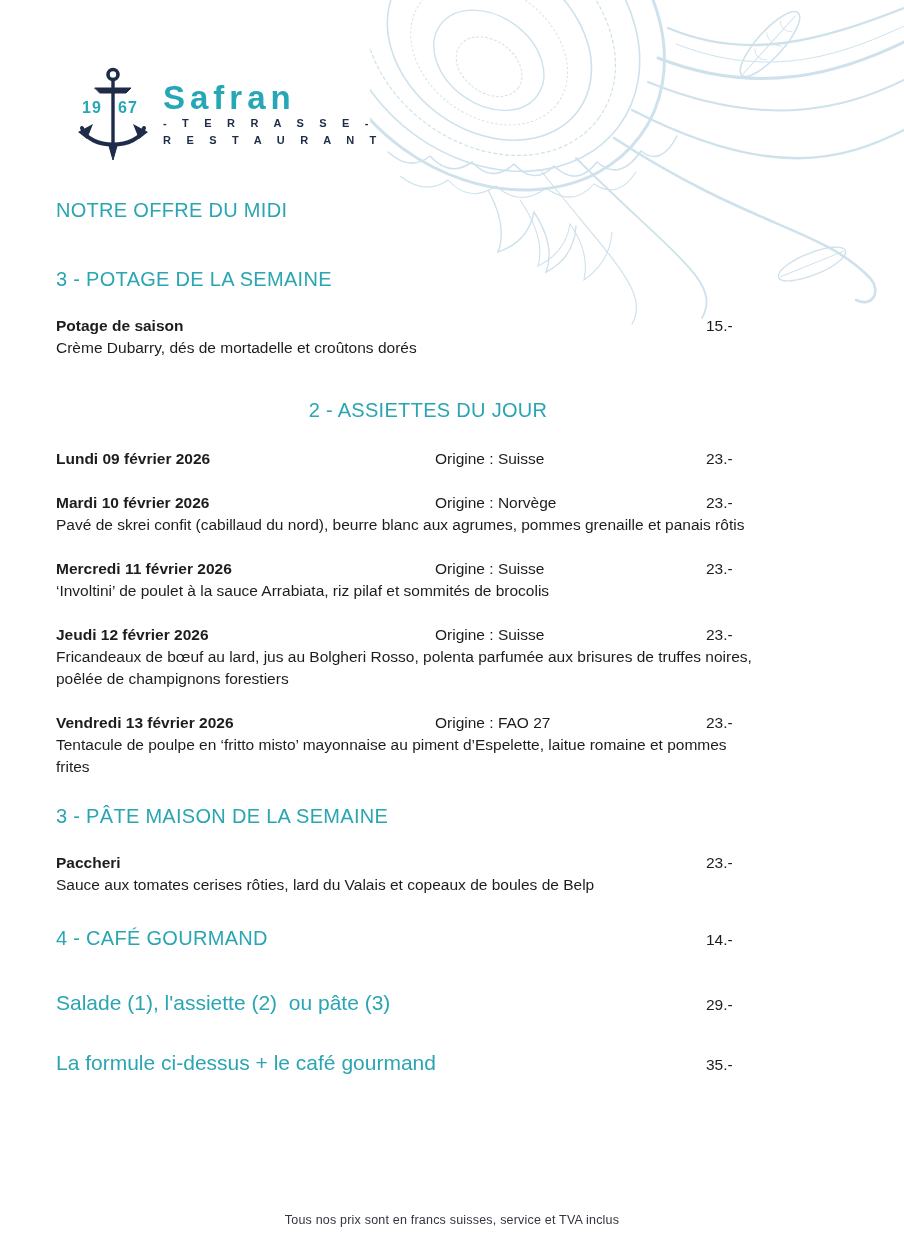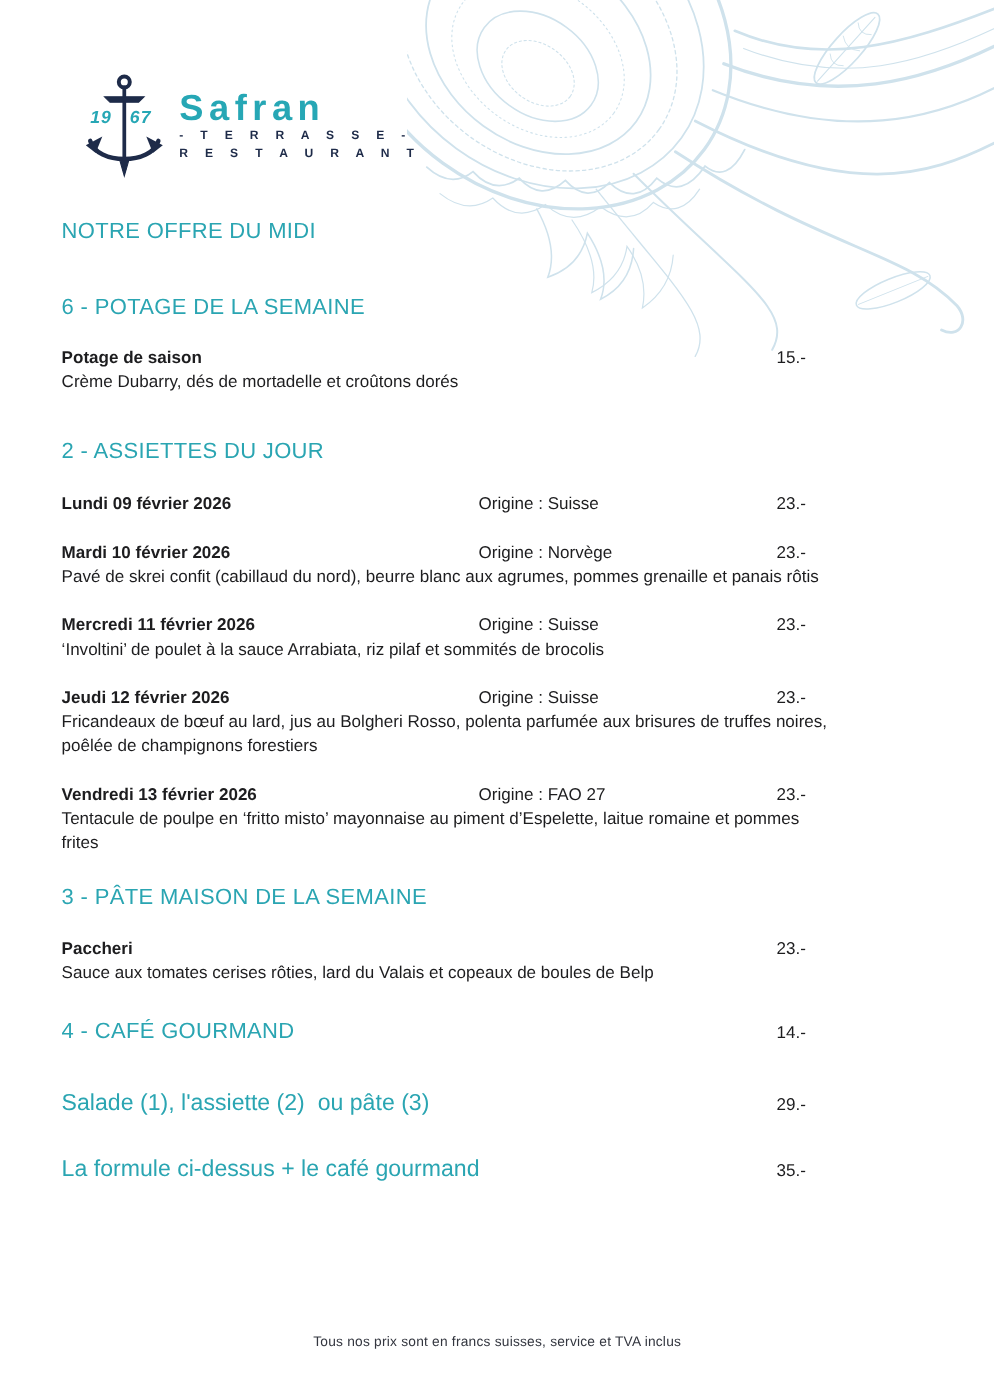--- a/index.html
+++ b/index.html
@@ -9,34 +9,34 @@
     background:#ffffff; overflow:hidden;
     font-family:"Liberation Sans", sans-serif; color:#1d1d1f;
   }
   
   .jelly { position:absolute; left:370px; top:0; width:534px; height:335px; pointer-events:none; }
 
   
   .logo { position:absolute; left:75px; top:66px; display:flex; z-index:2; }
   .anchor-wrap { position:relative; width:76px; height:98px; }
   .anchor-wrap svg { width:76px; height:98px; display:block; }
-  .yr { position:absolute; top:33px; font-size:16px; font-weight:bold; letter-spacing:1px; color:#26a7b5;font-style:italic; }
+  .yr { position:absolute; top:33px; font-size:16px; font-weight:bold; letter-spacing:1px; color:#26a7b5; }
   .yr-l { left:7px; }
   .yr-r { left:43px; }
   .brand-text { margin-left:12px; padding-top:16px; }
   .brand-name { color:#26a7b5; font-size:33px; font-weight:bold; letter-spacing:5px; line-height:32px; }
   .brand-sub, .brand-sub2 { color:#1e2b49; font-size:11px; font-weight:bold; letter-spacing:6.2px; line-height:15px; margin-top:2px; white-space:nowrap; }
 
   
   .content { position:absolute; left:0; top:168px; width:904px; padding:0 104px 0 56px; z-index:1; }
   .teal { color:#2aa5b2; font-weight:400; }
   h1.title { font-size:20px; line-height:23px; letter-spacing:0.3px; margin-top:31px; }
   h2 { font-size:20px; line-height:24px; letter-spacing:0.3px; font-weight:400; color:#2aa5b2; }
   .h-potage { margin-top:45px; }
-  .h-assiettes { margin-top:39px; }
+  .h-assiettes { margin-top:39px;text-align:center; }
   .h-pate { margin-top:26px; }
 
   .row { display:grid; align-items:baseline; }
   .row-2col { grid-template-columns:650px 1fr; }
   .row-3col { grid-template-columns:379px 271px 1fr; }
   .bold { font-weight:bold; }
   .item-row { margin-top:24px; font-size:15.5px; line-height:22px; }
   .day-row { margin-top:22px; font-size:15.5px; line-height:22px; }
   .day-row.first { margin-top:26px; }
   .desc { font-size:15.5px; line-height:22px; color:#1d1d1f; max-width:706px; }
@@ -118,21 +118,21 @@
     <div class="brand-text">
       <div class="brand-name">Safran</div>
       <div class="brand-sub">- T E R R A S S E -</div>
       <div class="brand-sub2">R E S T A U R A N T</div>
     </div>
   </header>
 
   <main class="content">
     <h1 class="teal title">NOTRE OFFRE DU MIDI</h1>
 
-    <h2 class="h-potage">6 - POTAGE DE LA SEMAINE</h2>
+    <h2 class="h-potage">3 - POTAGE DE LA SEMAINE</h2>
     <div class="row row-2col item-row">
       <span class="bold">Potage de saison</span>
       <span class="price">15.-</span>
     </div>
     <p class="desc">Crème Dubarry, dés de mortadelle et croûtons dorés</p>
 
     <h2 class="h-assiettes">2 - ASSIETTES DU JOUR</h2>
 
     <div class="row row-3col day-row first">
       <span class="bold">Lundi 09 février 2026</span>

